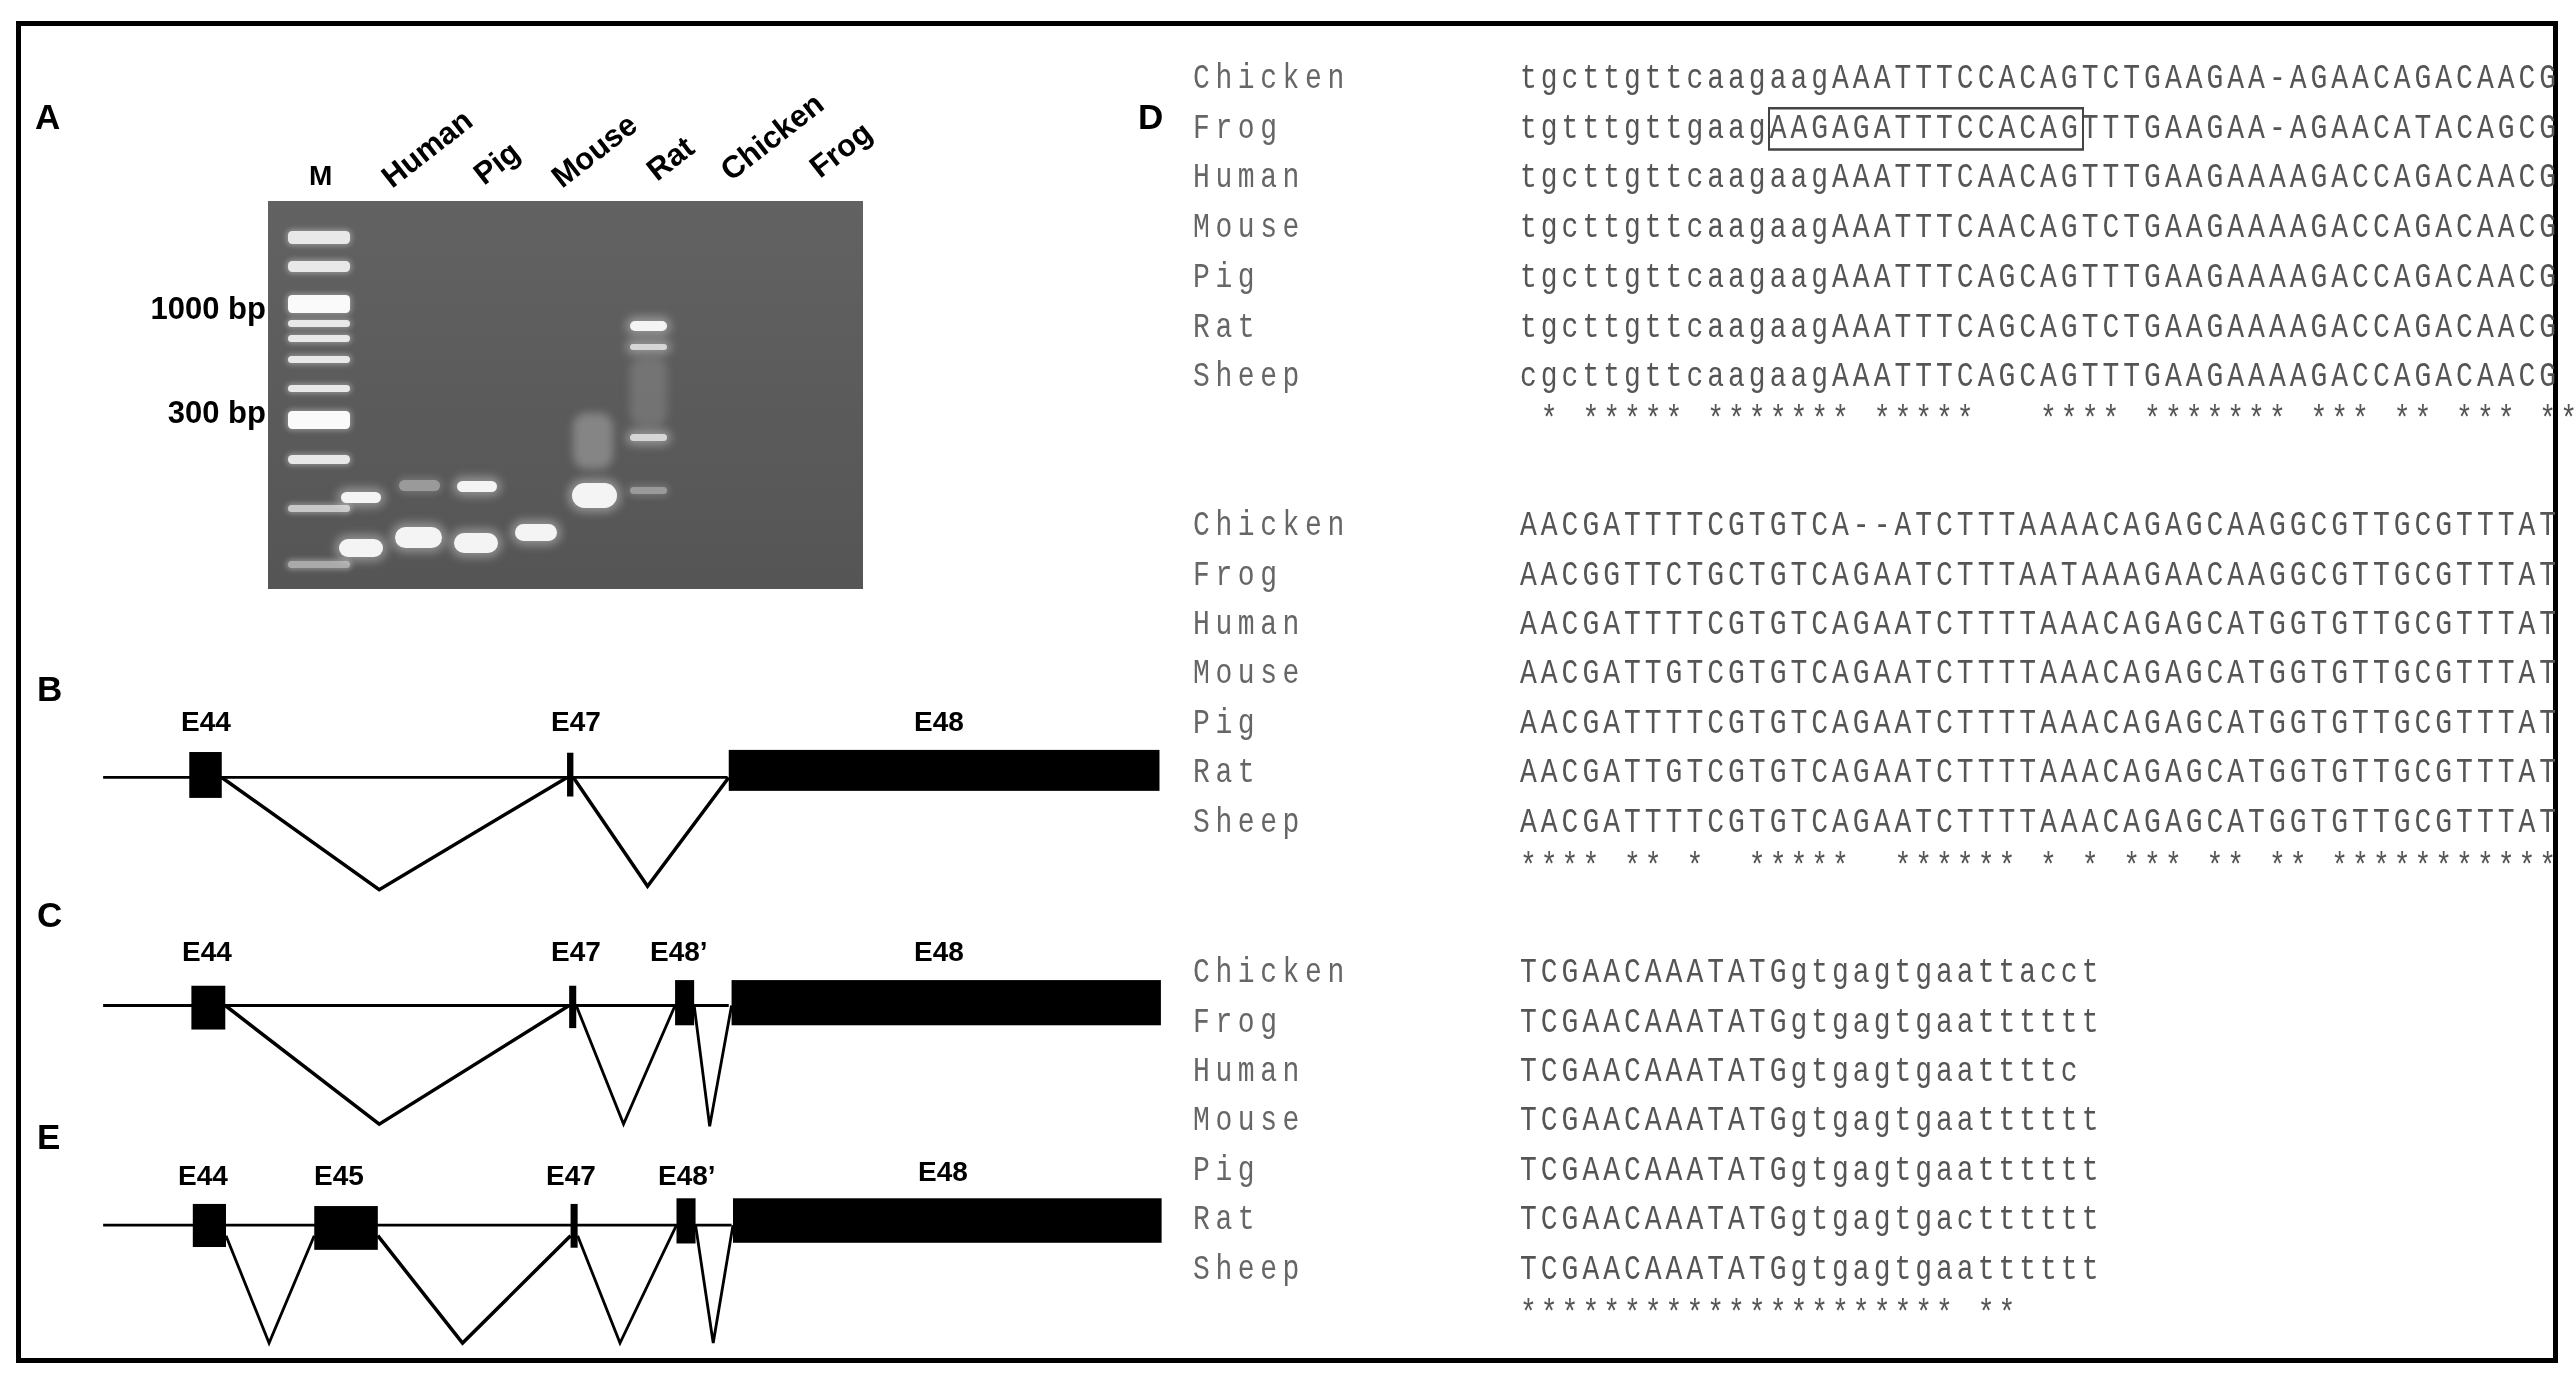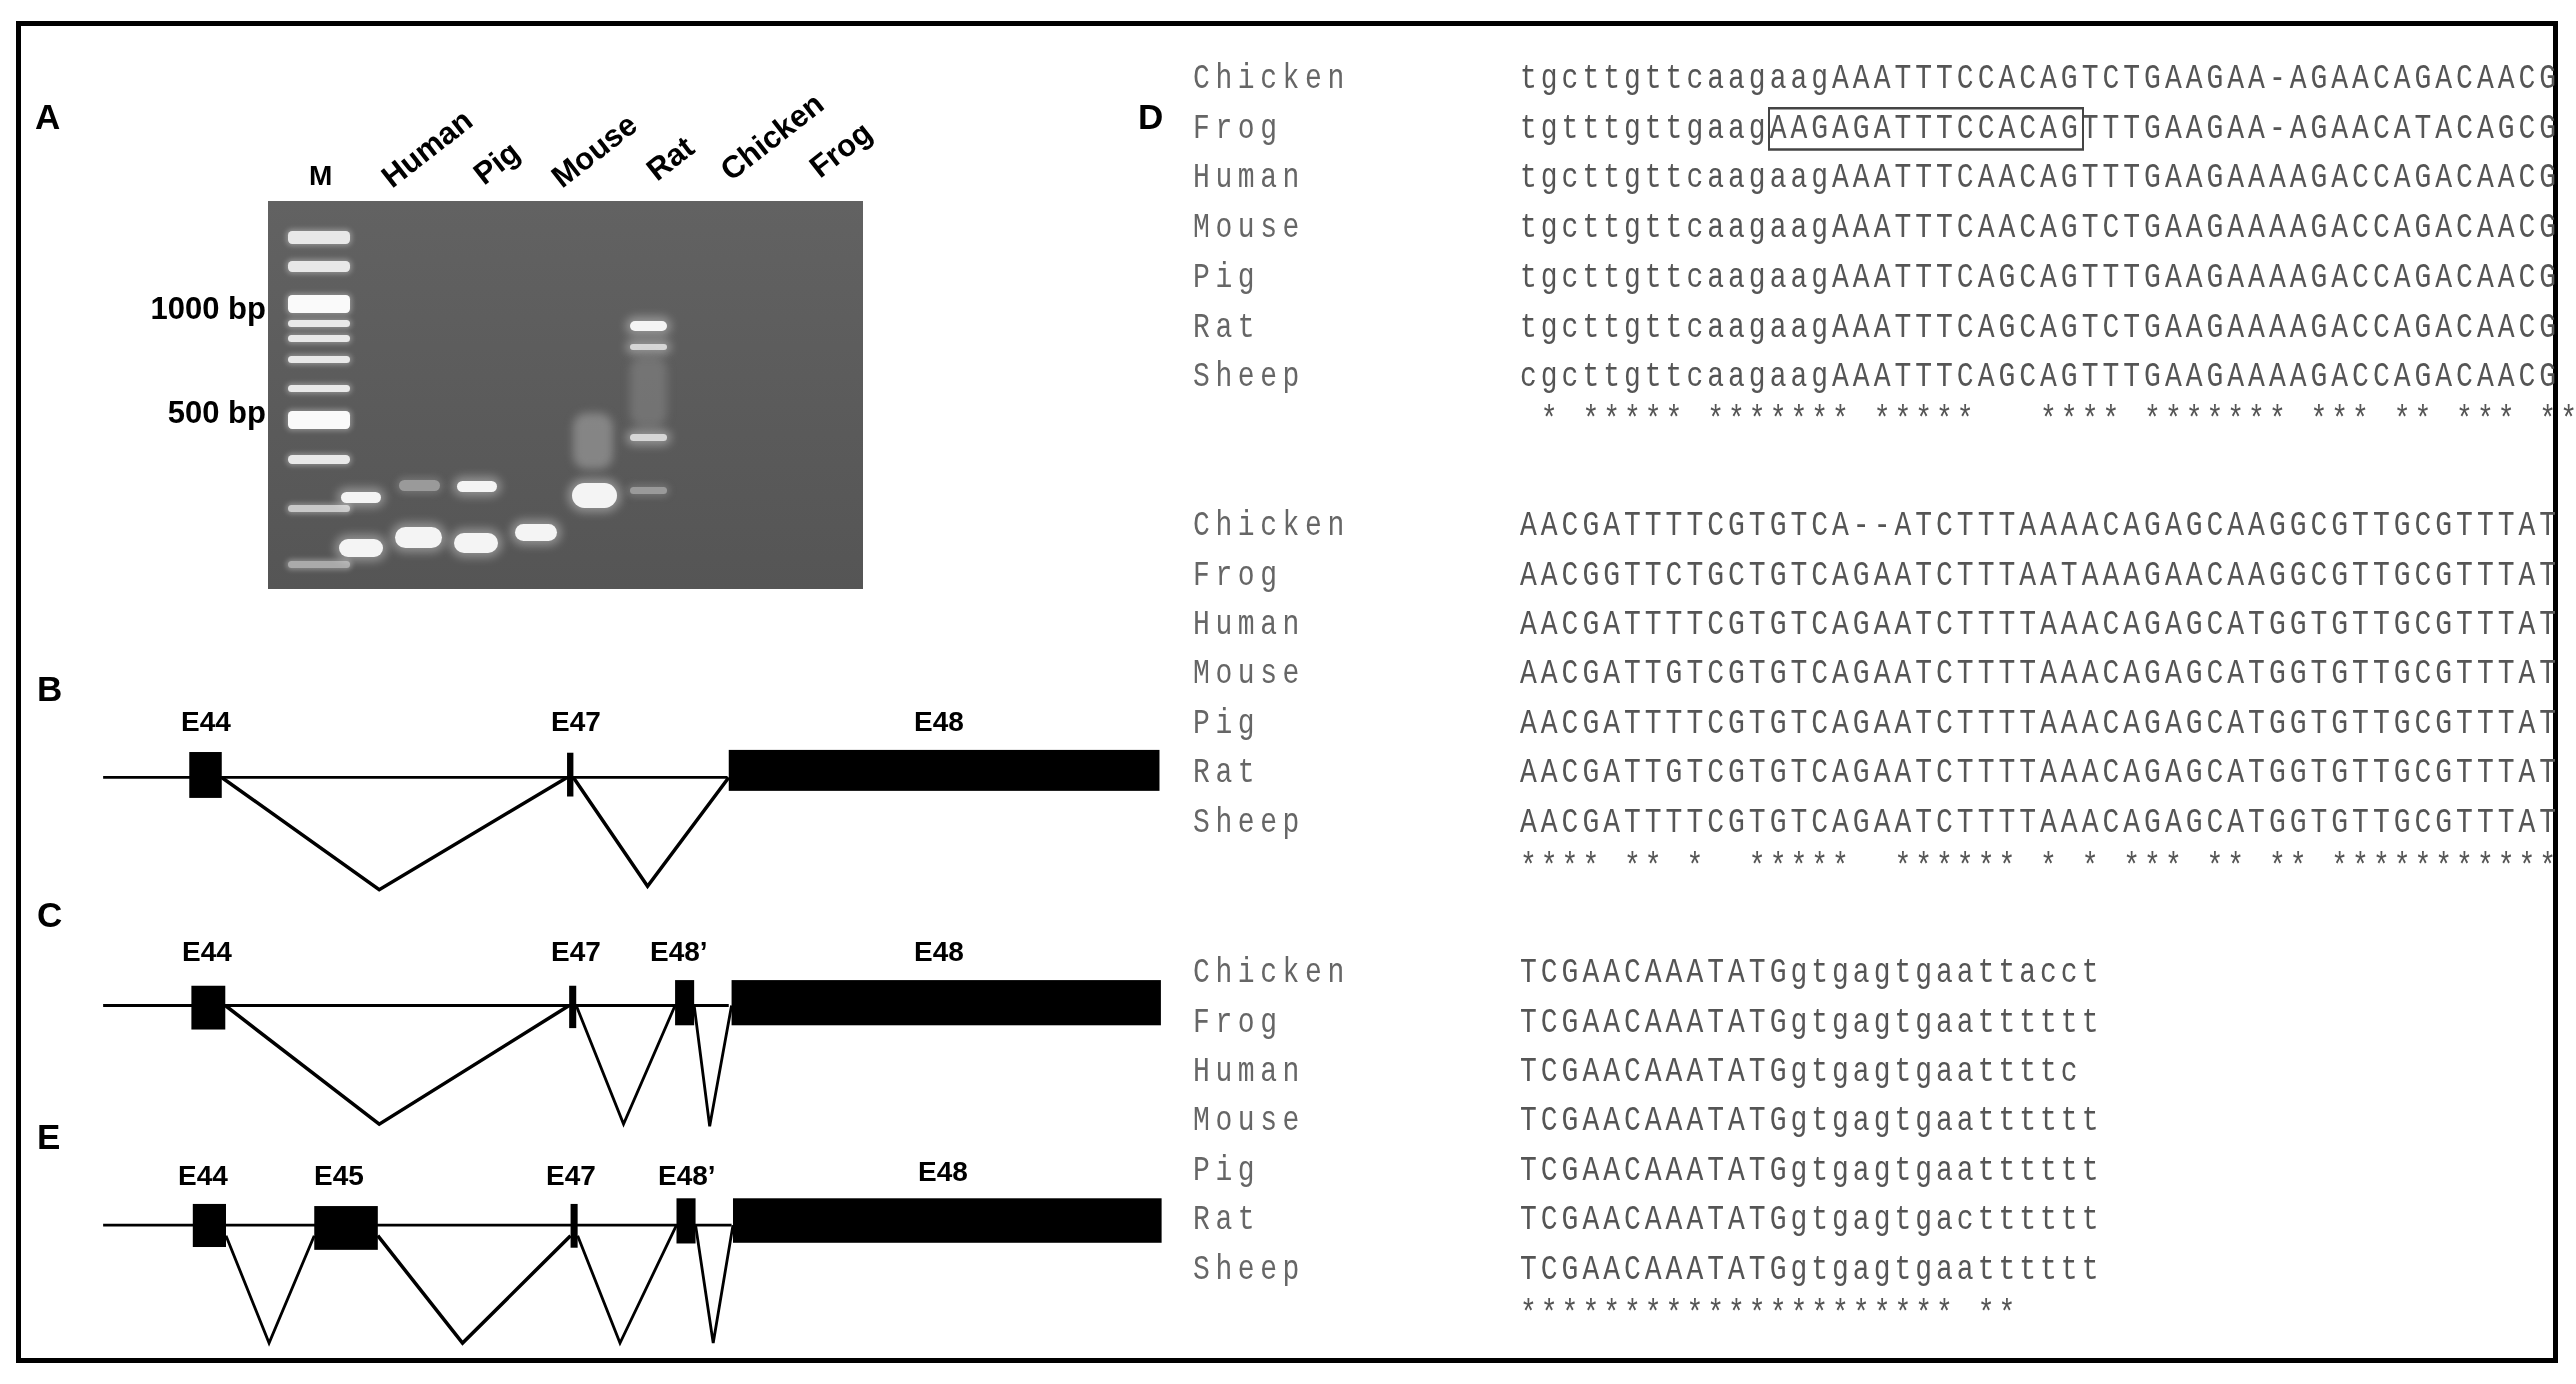--- a/index.html
+++ b/index.html
@@ -31,21 +31,21 @@
 
 <div class="m-label" style="left:309px;top:160px;">M</div>
 <div class="lane-label" style="left:395px;top:162px;">Human</div>
 <div class="lane-label" style="left:487px;top:159px;">Pig</div>
 <div class="lane-label" style="left:565px;top:162px;">Mouse</div>
 <div class="lane-label" style="left:660px;top:155px;">Rat</div>
 <div class="lane-label" style="left:734px;top:155px;">Chicken</div>
 <div class="lane-label" style="left:823px;top:152px;">Frog</div>
 
 <div class="bp-label" style="left:40px;top:291px;">1000 bp</div>
-<div class="bp-label" style="left:40px;top:395px;">500 bp</div>
+<div class="bp-label" style="left:40px;top:395px;">300 bp</div>
 
 <div class="gel">
 
   <div class="ladder" style="top:30px;height:12.7px;"></div>
   <div class="ladder" style="top:60px;height:11.3px;"></div>
   <div class="ladder" style="top:94px;height:18.4px;background:#fafafa;"></div>
   <div class="ladder" style="top:119px;height:7px;"></div>
   <div class="ladder" style="top:134px;height:7px;"></div>
   <div class="ladder" style="top:155px;height:7px;"></div>
   <div class="ladder" style="top:184px;height:7px;"></div>

